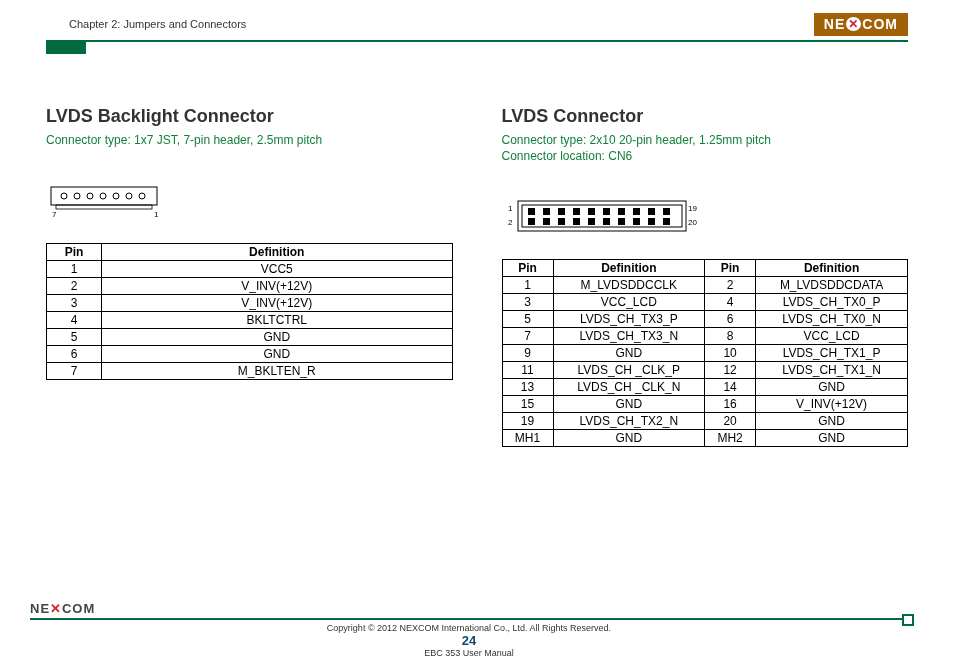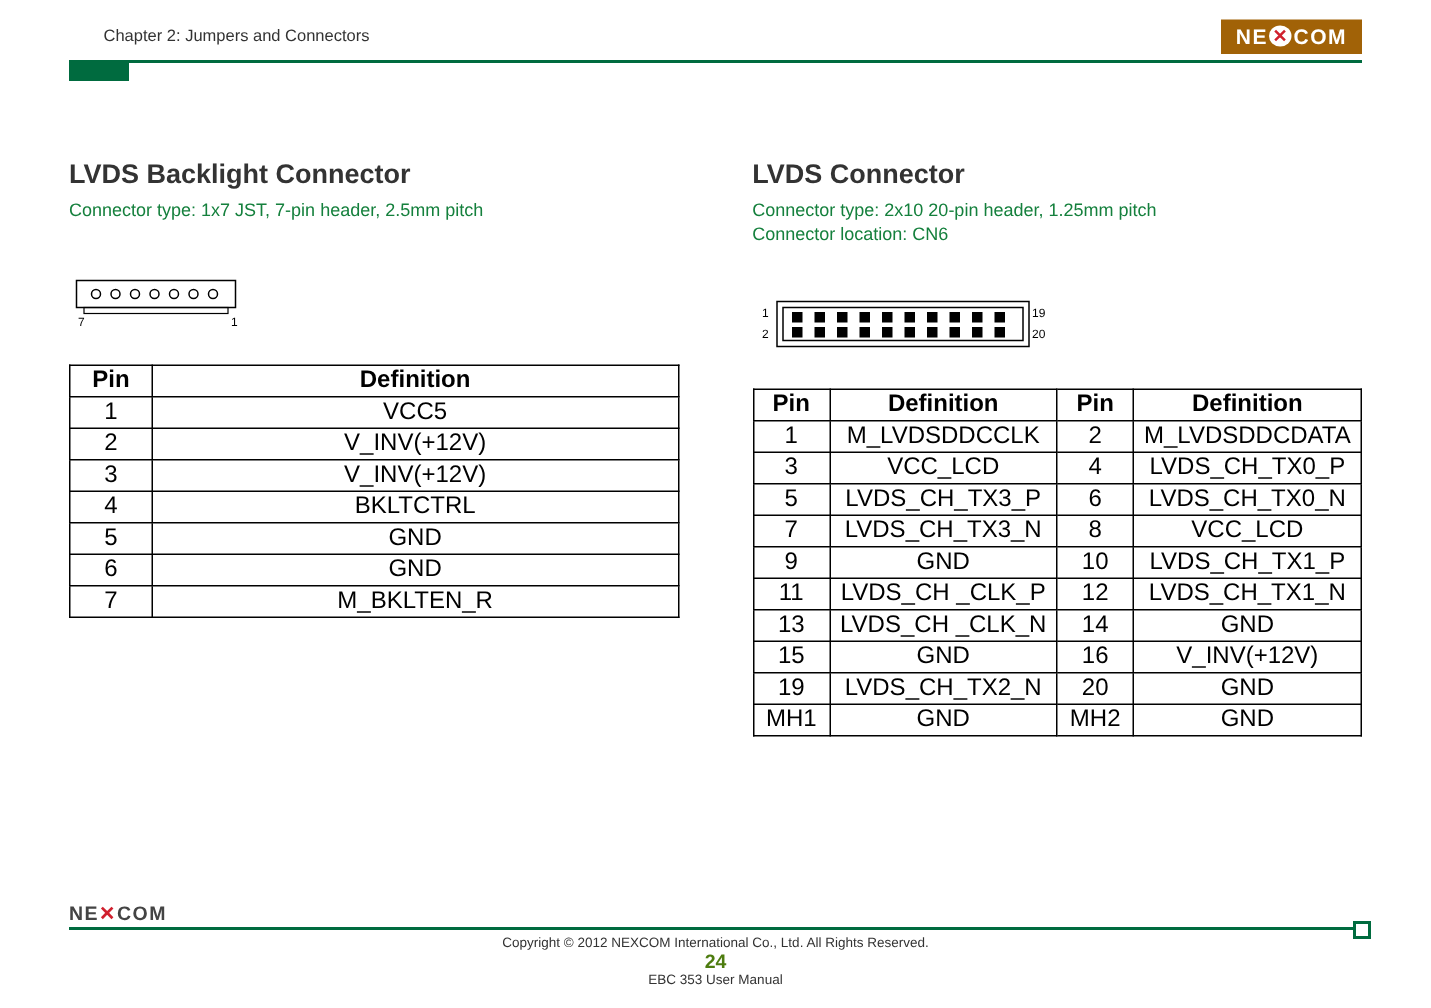--- a/index.html
+++ b/index.html
@@ -78,38 +78,38 @@
     color: #15803d;
     margin: 2px 0;
   }
   .diagram {
     margin: 32px 0 24px 0;
     height: 40px;
   }
   table.pin {
     border-collapse: collapse;
     width: 100%;
-    font-size: 16px;
+    font-size: 12px;
     border-radius: 26px;
   }
   table.pin th, table.pin td {
     border: 1px solid #000;
     text-align: center;
     padding: 1px 4px;
     font-weight: 400;
   }
   table.pin th {
     font-weight: 700;
     background: #fff;
   }
   table.pin .pincol { width: 46px; }
   table.pin4 .pincol { width: 42px; }
   .footer {
     position: absolute;
-    left: 46px;
+    left: 30px;
     right: 46px;
     bottom: 14px;
   }
   .bottom-rule {
     height: 2px;
     background: #006b3f;
     margin-bottom: 3px;
     position: relative;
   }
   .bottom-rule::after {
@@ -136,21 +136,21 @@
     letter-spacing: 1px;
     color: #444;
     margin-bottom: 2px;
   }
   .logo-bottom .x2 {
     color: #d0202e;
   }
   .pagenum {
     font-weight: 700;
     font-size: 13px;
-    color: #4d7c0f;
+    color: #0c4a6e;
   }
   
 </style>
 </head>
 <body>
 
 <div class="page">
   <div class="header">
     <div class="chapter">Chapter 2: Jumpers and Connectors</div>
     <div class="logo-top">NE<span class="x">✕</span>COM</div>

